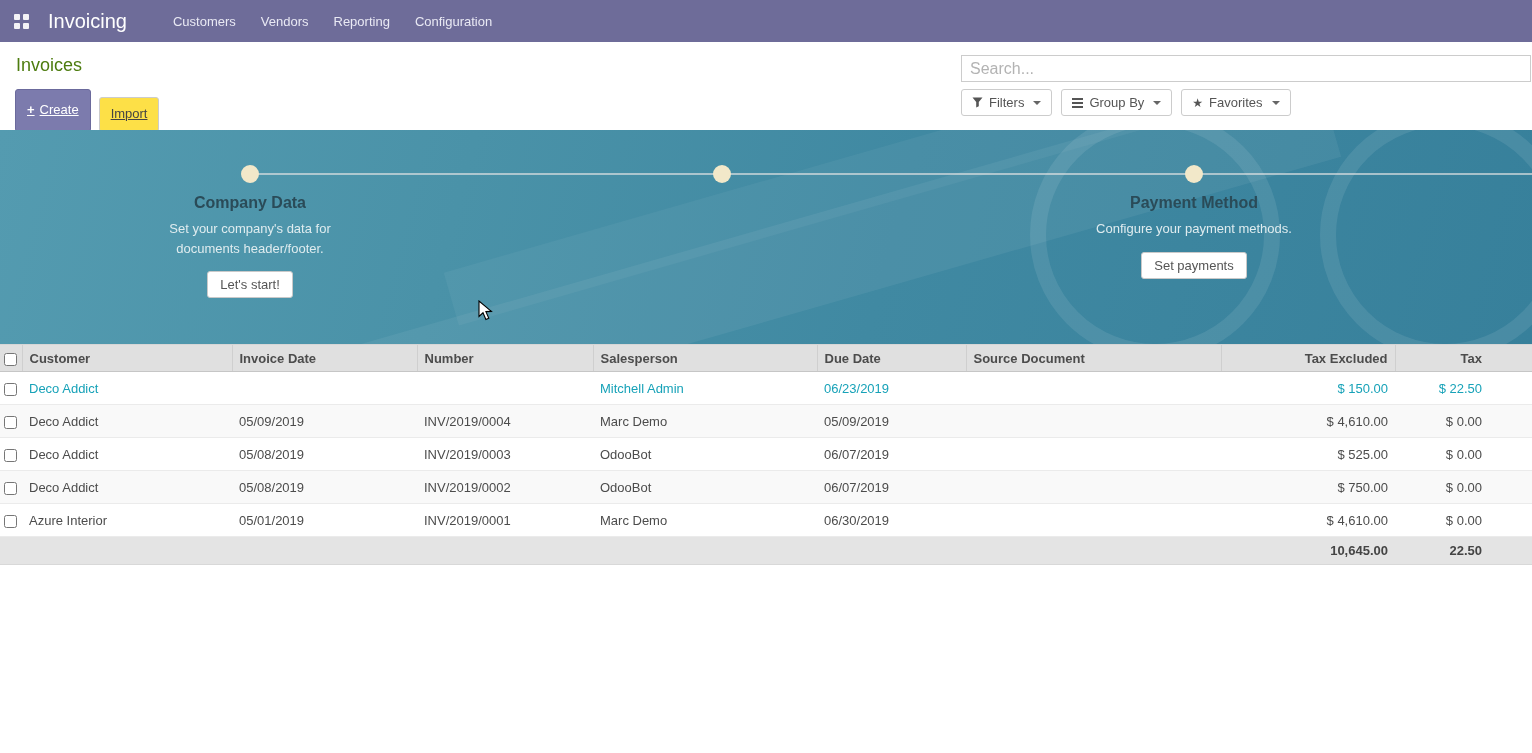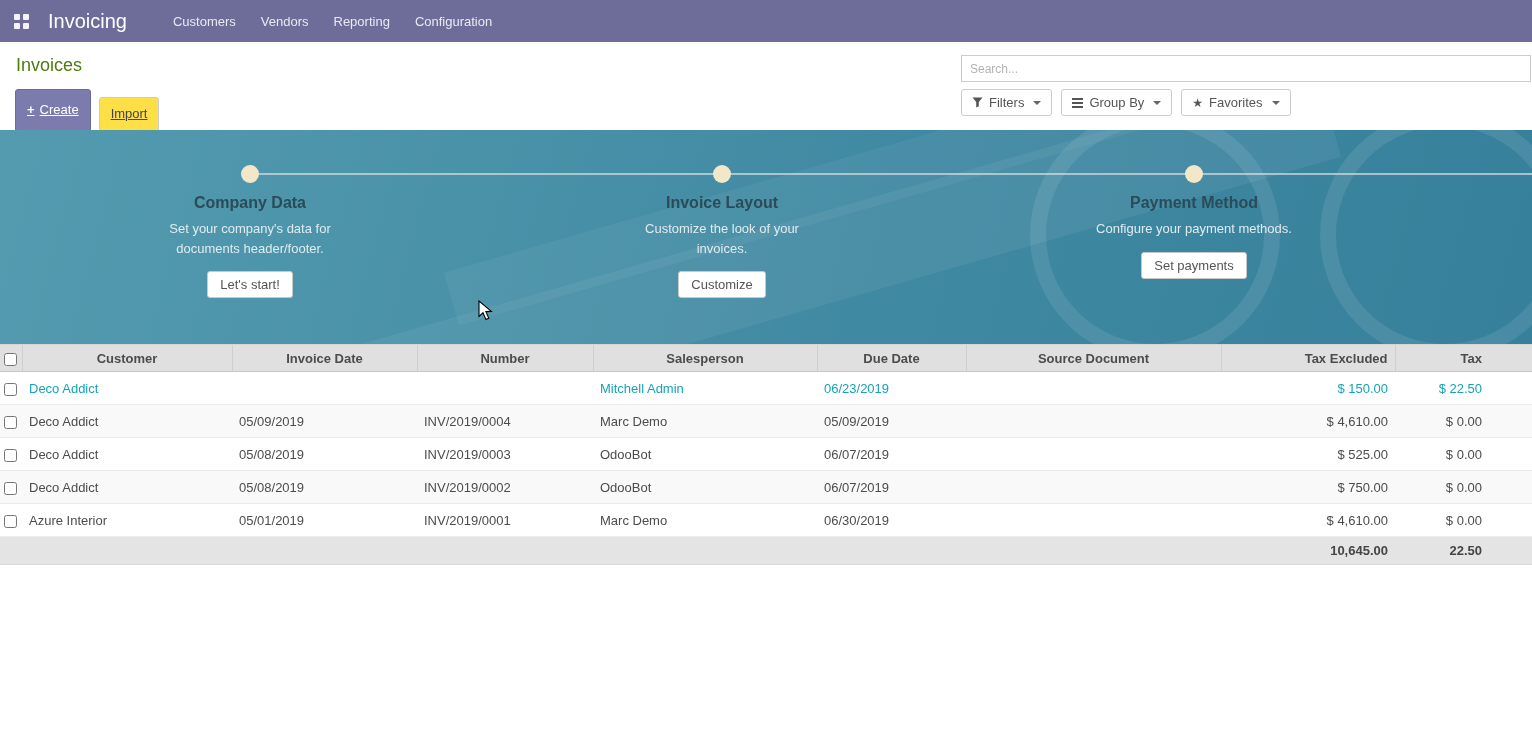--- a/index.html
+++ b/index.html
@@ -27,21 +27,21 @@
   
   .control-panel { position:relative; height:88px; background:#fff; }
   .breadcrumb { position:absolute; left:16px; top:13px; font-size:18px; color:#4d7c0f; }
   .left-buttons { position:absolute; left:15px; top:47px; display:flex; gap:8px; }
   .btn { font-family:inherit; font-size:13px; padding:8px 11px; border-radius:3px; cursor:pointer; line-height:1.3;text-decoration:underline; }
   .btn-primary { background:#7c7bad; border:1px solid #6b6a9c; color:#fff; }
   .btn-primary .plus { font-weight:bold; margin-right:5px; }
   .btn-default { background:#fde047; border:1px solid #ccc; color:#444;margin-top:8px; }
   .search-input {
     position:absolute; left:961px; top:13px; width:570px; height:27px;
-    border:1px solid #ccc; padding:0 8px; font-size:12px; color:#555;
+    border:1px solid #ccc; padding:0 8px; font-size:16px; color:#555;
     font-family:inherit; outline:none;
   }
   .search-input::placeholder { color:#b3b3b3; }
   .view-controls { position:absolute; left:961px; top:47px; display:flex; gap:9px; }
   .dd-btn { display:inline-flex; align-items:center; gap:6px; background:#fff; border:1px solid #ccc;
             color:#555; font-size:13px; padding:5px 10px; border-radius:3px; cursor:pointer; font-family:inherit;justify-content:center; }
   .caret { width:0; height:0; border-left:4px solid transparent; border-right:4px solid transparent;
            border-top:4px solid #666; margin-left:3px; }
   .icn { display:inline-flex; align-items:center; }
   .star { font-size:12px; color:#555; line-height:1; }
@@ -70,21 +70,21 @@
   
   .cursor { position:absolute; left:478px; top:300px; pointer-events:none; z-index:50; }
 
   
   table.list { width:1532px; border-collapse:collapse; table-layout:fixed; font-size:13px; }
   thead th {
     background:#e0e0e0; border-top:1px solid #d6d6d6; border-bottom:1px solid #c6c6c6;
     height:27px; font-weight:bold; color:#4c4c4c; text-align:left; padding:0 7px;
     white-space:nowrap; overflow:hidden; cursor:pointer;
   }
-  thead th + th { border-left:1px solid #cfcfcf;text-align:center; }
+  thead th + th { border-left:1px solid #cfcfcf; }
   tbody td {
     height:33px; padding:0 7px; border-bottom:1px solid #ebebeb;
     white-space:nowrap; overflow:hidden; color:#4c4c4c;
   }
   tbody tr { cursor:pointer; }
   tbody tr:nth-child(even) { background:#f9f9f9; }
   tbody tr.draft td { color:#17a2b8; }
   .num { text-align:right; }
   th.cb, td.cb { padding:0 0 0 4px; cursor:default; }
   th:last-child, td:last-child { padding-right:50px; }
@@ -160,25 +160,20 @@
 
   <div class="timeline-line"></div>
   <div class="dot d1"></div>
   <div class="dot d2"></div>
   <div class="dot d3"></div>
 
   <div class="step s1">
     <div class="step-title">Company Data</div>
     <div class="step-desc">Set your company's data for documents header/footer.</div>
     <button class="step-btn">Let's start!</button>
-  </div>
-  <div class="step s2">
-    <div class="step-title">Invoice Layout</div>
-    <div class="step-desc">Customize the look of your invoices.</div>
-    <button class="step-btn">Customize</button>
   </div>
   <div class="step s3">
     <div class="step-title">Payment Method</div>
     <div class="step-desc">Configure your payment methods.</div>
     <button class="step-btn">Set payments</button>
   </div>
 </div>
 
 <div class="cursor">
   <svg width="18" height="22" viewBox="0 0 18 22">

